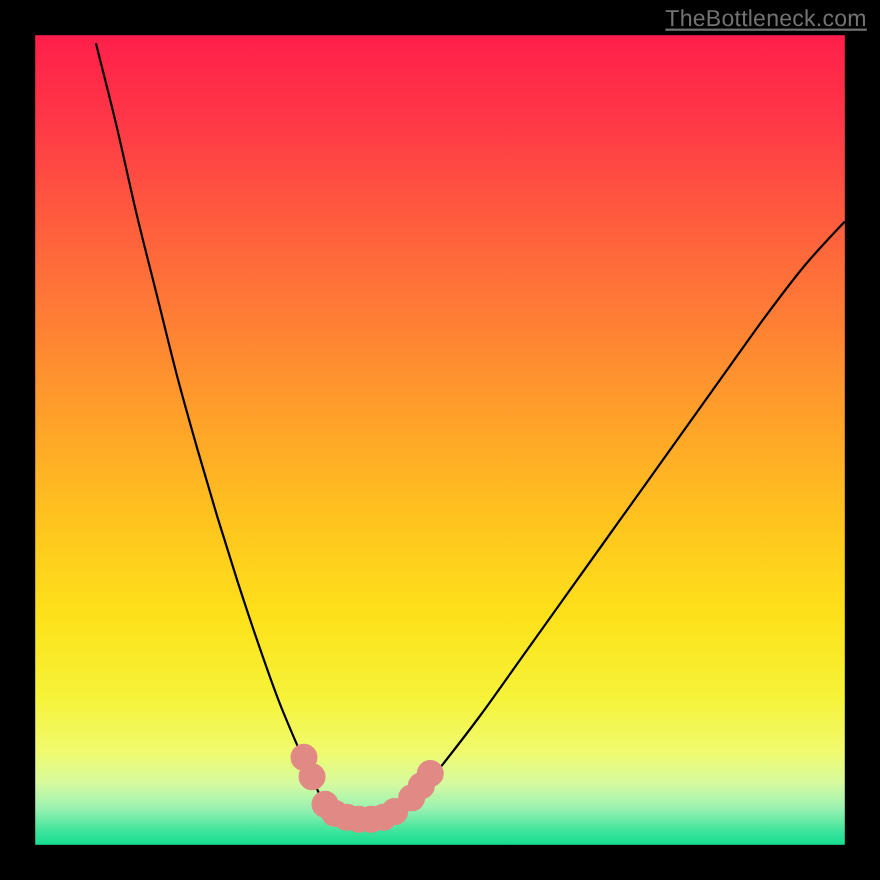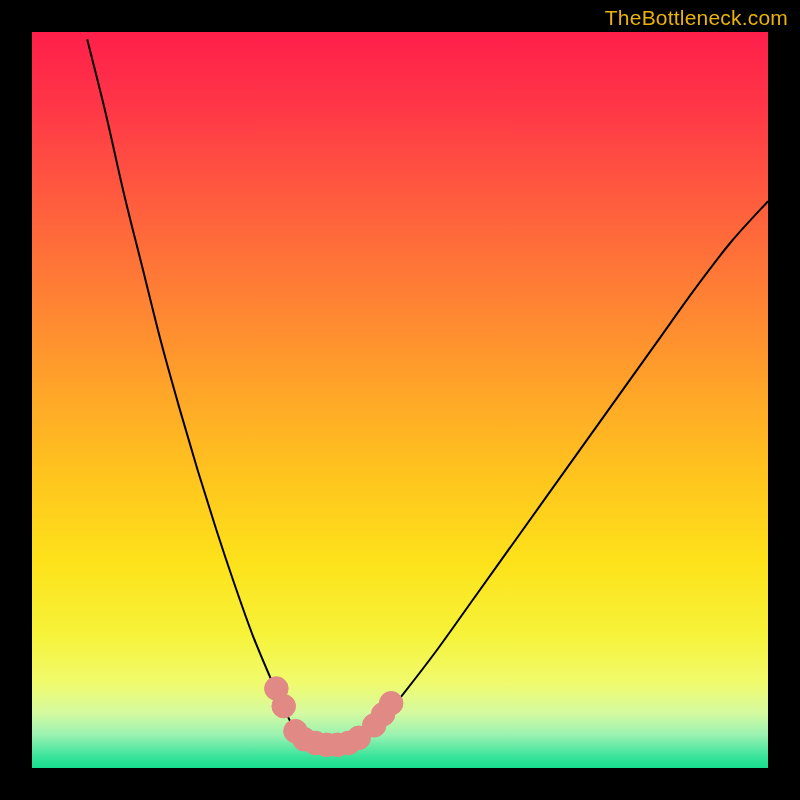--- a/index.html
+++ b/index.html
@@ -15,25 +15,26 @@
     position: absolute;
     left: 0;
     top: 0;
     width: 800px;
     height: 800px;
   }
   .watermark {
     position: absolute;
     top: 6px;
     right: 12px;
-    color: #eab308;
+    color: #737373;
     font-size: 21px;
     font-weight: 400;
     letter-spacing: 0.2px;
     user-select: none;
+    text-decoration: underline;
   }
 </style>
 </head>
 <body>
 
 <svg class="canvas" viewBox="0 0 800 800" xmlns="http://www.w3.org/2000/svg">
   <defs>
     <linearGradient id="bg-grad" x1="0" y1="0" x2="0" y2="1">
       <stop offset="0.00" stop-color="#ff1f4a"></stop>
       <stop offset="0.10" stop-color="#ff3647"></stop>

